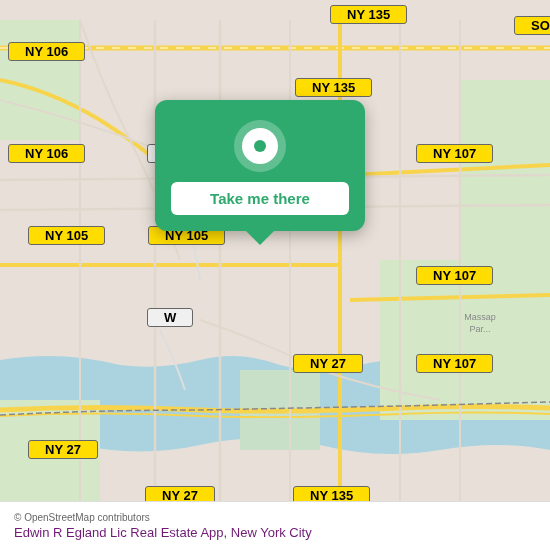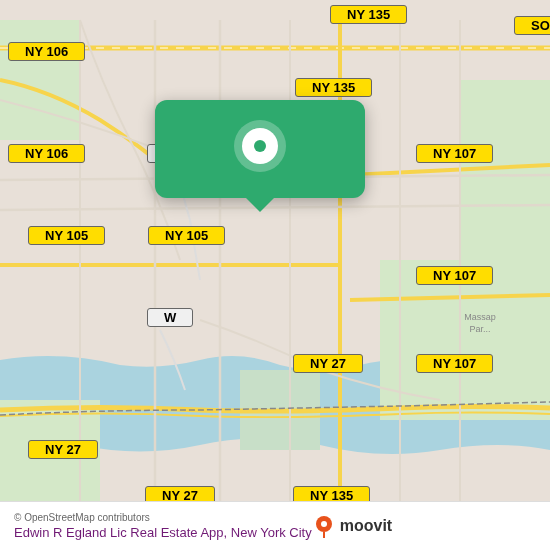--- a/index.html
+++ b/index.html
@@ -107,20 +107,21 @@
     
     #bottom-bar {
       position: absolute;
       bottom: 0;
       left: 0;
       width: 100%;
       background: white;
       padding: 10px 14px;
       display: flex;
       align-items: center;
+      justify-content: space-between;
       z-index: 200;
       border-top: 1px solid #ddd;
     }
 
     #bottom-bar-left {
       display: flex;
       flex-direction: column;
     }
 
     #copyright-text {
@@ -244,31 +245,23 @@
   <div class="route-shield" style="left:28px; top:440px;">NY 27</div>
   <div class="route-shield" style="left:145px; top:486px;">NY 27</div>
   <div class="route-shield" style="left:293px; top:486px;">NY 135</div>
 
   <div id="popup-card">
     <div class="location-pin">
       <div class="pin-inner">
         <div class="pin-dot"></div>
       </div>
     </div>
+    <button class="take-me-there-btn">Take me there</button>
   </div>
 
   <div id="bottom-bar">
     <div id="bottom-bar-left">
       <span id="copyright-text">© OpenStreetMap contributors</span>
       <span id="location-name">Edwin R Egland Lic Real Estate App, New York City</span>
     </div>
-    <div id="moovit-logo">
-
-      <svg class="moovit-pin" viewBox="0 0 24 24" xmlns="http://www.w3.org/2000/svg">
-        <circle cx="12" cy="10" r="8" fill="#e8521c"></circle>
-        <circle cx="12" cy="10" r="3" fill="white"></circle>
-        <path d="M12 18 L12 24" stroke="#e8521c" stroke-width="2"></path>
-      </svg>
-      <span class="moovit-text">moovit</span>
-    </div>
   </div>
 
 </div>
 
 </body></html>

